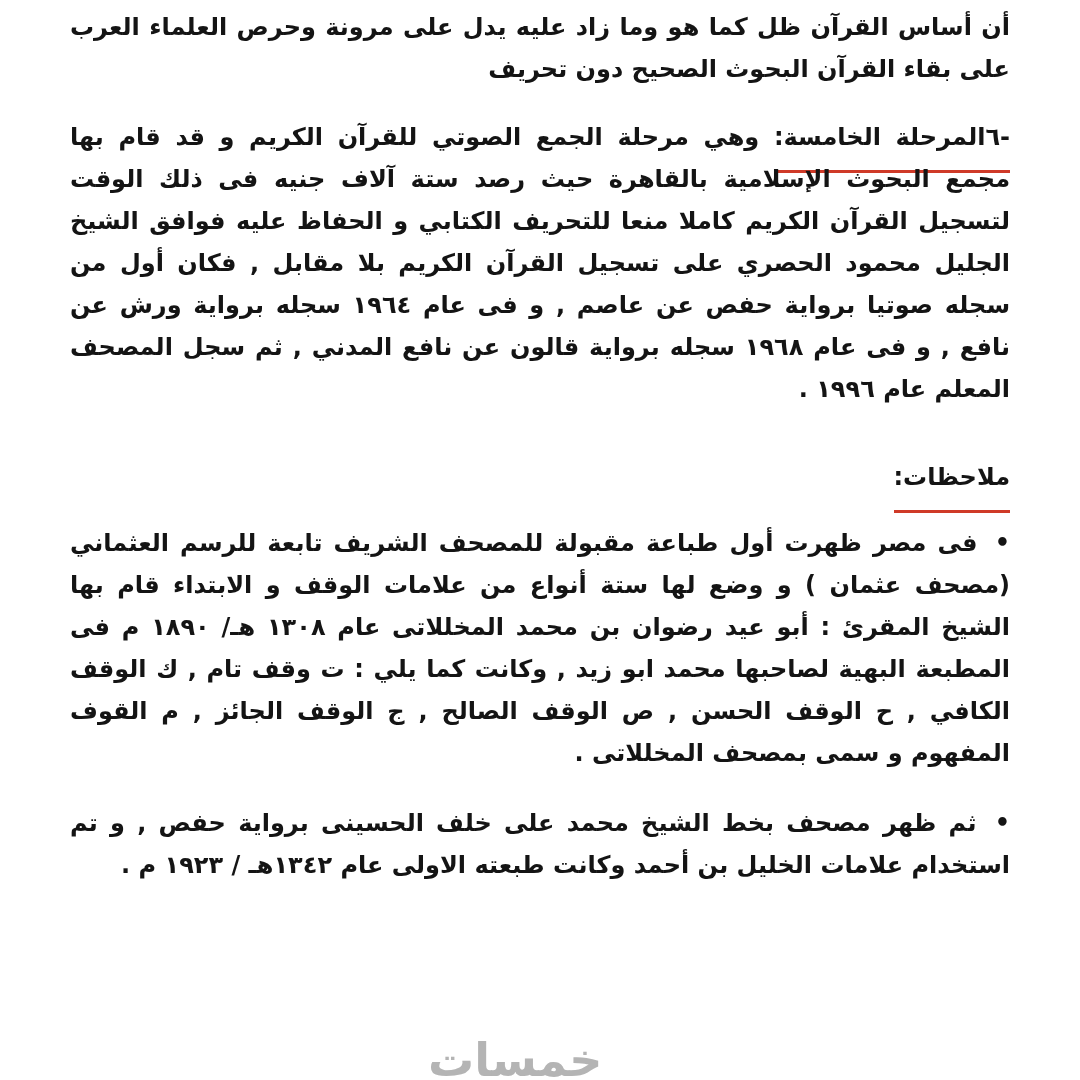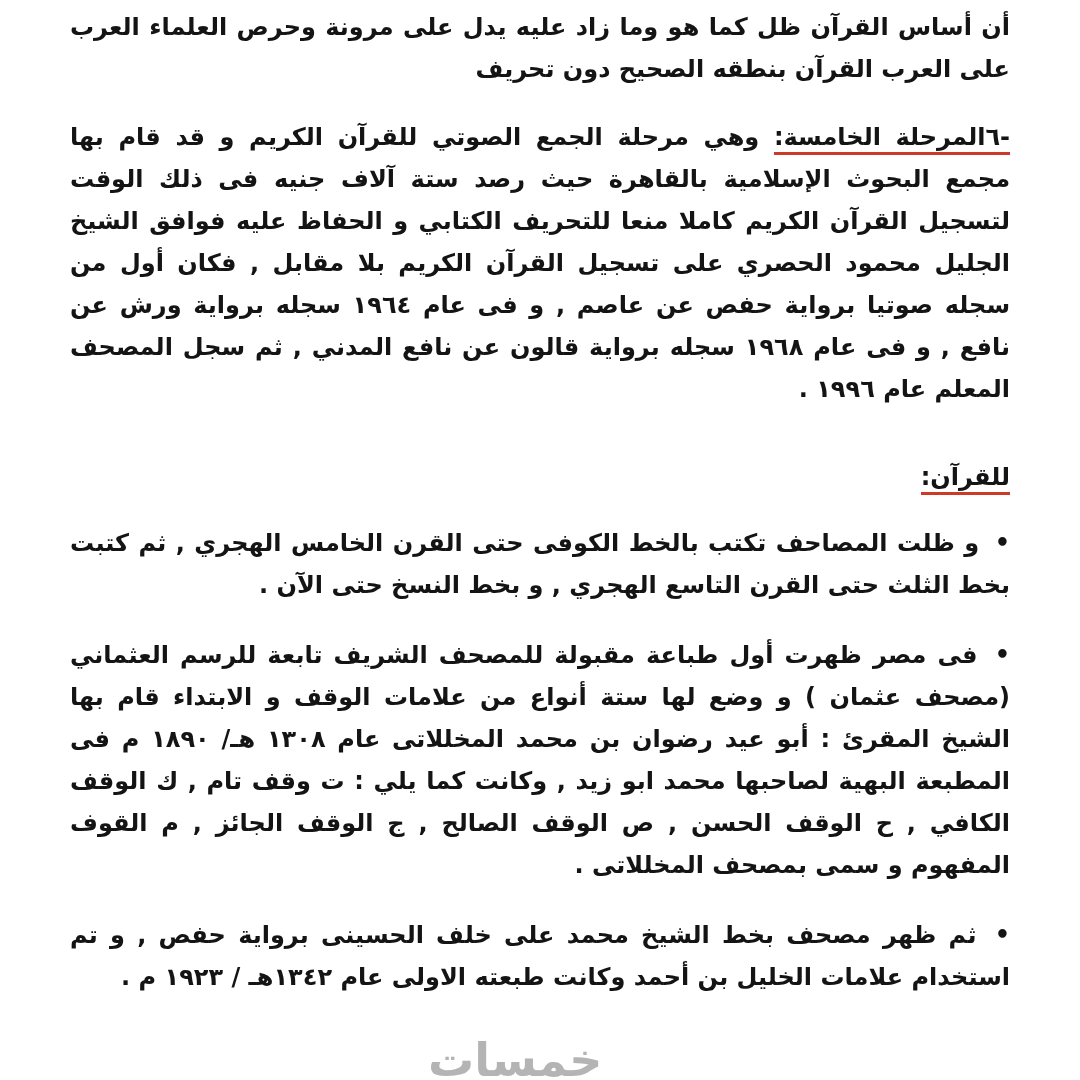--- a/index.html
+++ b/index.html
@@ -21,21 +21,21 @@
     text-align: justify;
   }
 
   .para { margin-bottom: 26px; }
   .stage5 { margin-bottom: 46px; }
   .heading-para { margin-bottom: 24px; }
   .note { margin-bottom: 28px; }
 
   .red-underline {
     border-bottom: 3px solid #cf3a28;
-    padding-bottom: 1px;
+    padding-bottom: 19px;
   }
 
   .bullet {
     margin-left: 6px;
   }
 
   .watermark {
     position: absolute;
     bottom: -6px;
     left: 428px;
@@ -45,28 +45,26 @@
     font-weight: 700;
     letter-spacing: 1px;
     direction: rtl;
   }
 </style>
 </head>
 <body>
 
 <div class="page" dir="rtl">
 
-  <p class="para"><span>أن أساس القرآن ظل كما هو وما زاد عليه يدل على مرونة وحرص العلماء العرب على العرب القرآن بنطقه الصحيح دون تحريف</span></p>
+  <p class="para"><span>أن أساس القرآن ظل كما هو وما زاد عليه يدل على مرونة وحرص العلماء العرب على بقاء القرآن البحوث الصحيح دون تحريف</span></p>
 
   <p class="para stage5"><span class="red-underline">-٦المرحلة الخامسة:</span><span> وهي مرحلة الجمع الصوتي للقرآن الكريم و قد قام بها مجمع البحوث الإسلامية بالقاهرة حيث رصد ستة آلاف جنيه فى ذلك الوقت لتسجيل القرآن الكريم كاملا منعا للتحريف الكتابي و الحفاظ عليه فوافق الشيخ الجليل محمود الحصري على تسجيل القرآن الكريم بلا مقابل , فكان أول من سجله صوتيا برواية حفص عن عاصم , و فى عام ١٩٦٤ سجله برواية ورش عن نافع , و فى عام ١٩٦٨ سجله برواية قالون عن نافع المدني , ثم سجل المصحف المعلم عام ١٩٩٦ .</span></p>
 
-  <p class="para heading-para"><span class="red-underline">للقرآن:</span></p>
+  <p class="para heading-para"><span class="red-underline">ملاحظات:</span></p>
 
-  <p class="para note"><span class="bullet">•</span>
-    <span>و ظلت المصاحف تكتب بالخط الكوفى حتى القرن الخامس الهجري , ثم كتبت بخط الثلث حتى القرن التاسع الهجري , و بخط النسخ حتى الآن .</span></p>
 
 
   <p class="para note"><span class="bullet">•</span>
     <span>فى مصر ظهرت أول طباعة مقبولة للمصحف الشريف تابعة للرسم العثماني (مصحف عثمان ) و وضع لها ستة أنواع من علامات الوقف و الابتداء قام بها الشيخ المقرئ : أبو عيد رضوان بن محمد المخللاتى عام ١٣٠٨ هـ/ ١٨٩٠ م فى المطبعة البهية لصاحبها محمد ابو زيد , وكانت كما يلي : ت وقف تام , ك الوقف الكافي , ح الوقف الحسن , ص الوقف الصالح , ج الوقف الجائز , م القوف المفهوم و سمى بمصحف المخللاتى .</span></p>
 
   <p class="para note"><span class="bullet">•</span>
     <span>ثم ظهر مصحف بخط الشيخ محمد على خلف الحسينى برواية حفص , و تم استخدام علامات الخليل بن أحمد وكانت طبعته الاولى عام ١٣٤٢هـ / ١٩٢٣ م .</span></p>
 
   <div class="watermark">خمسات</div>
 

